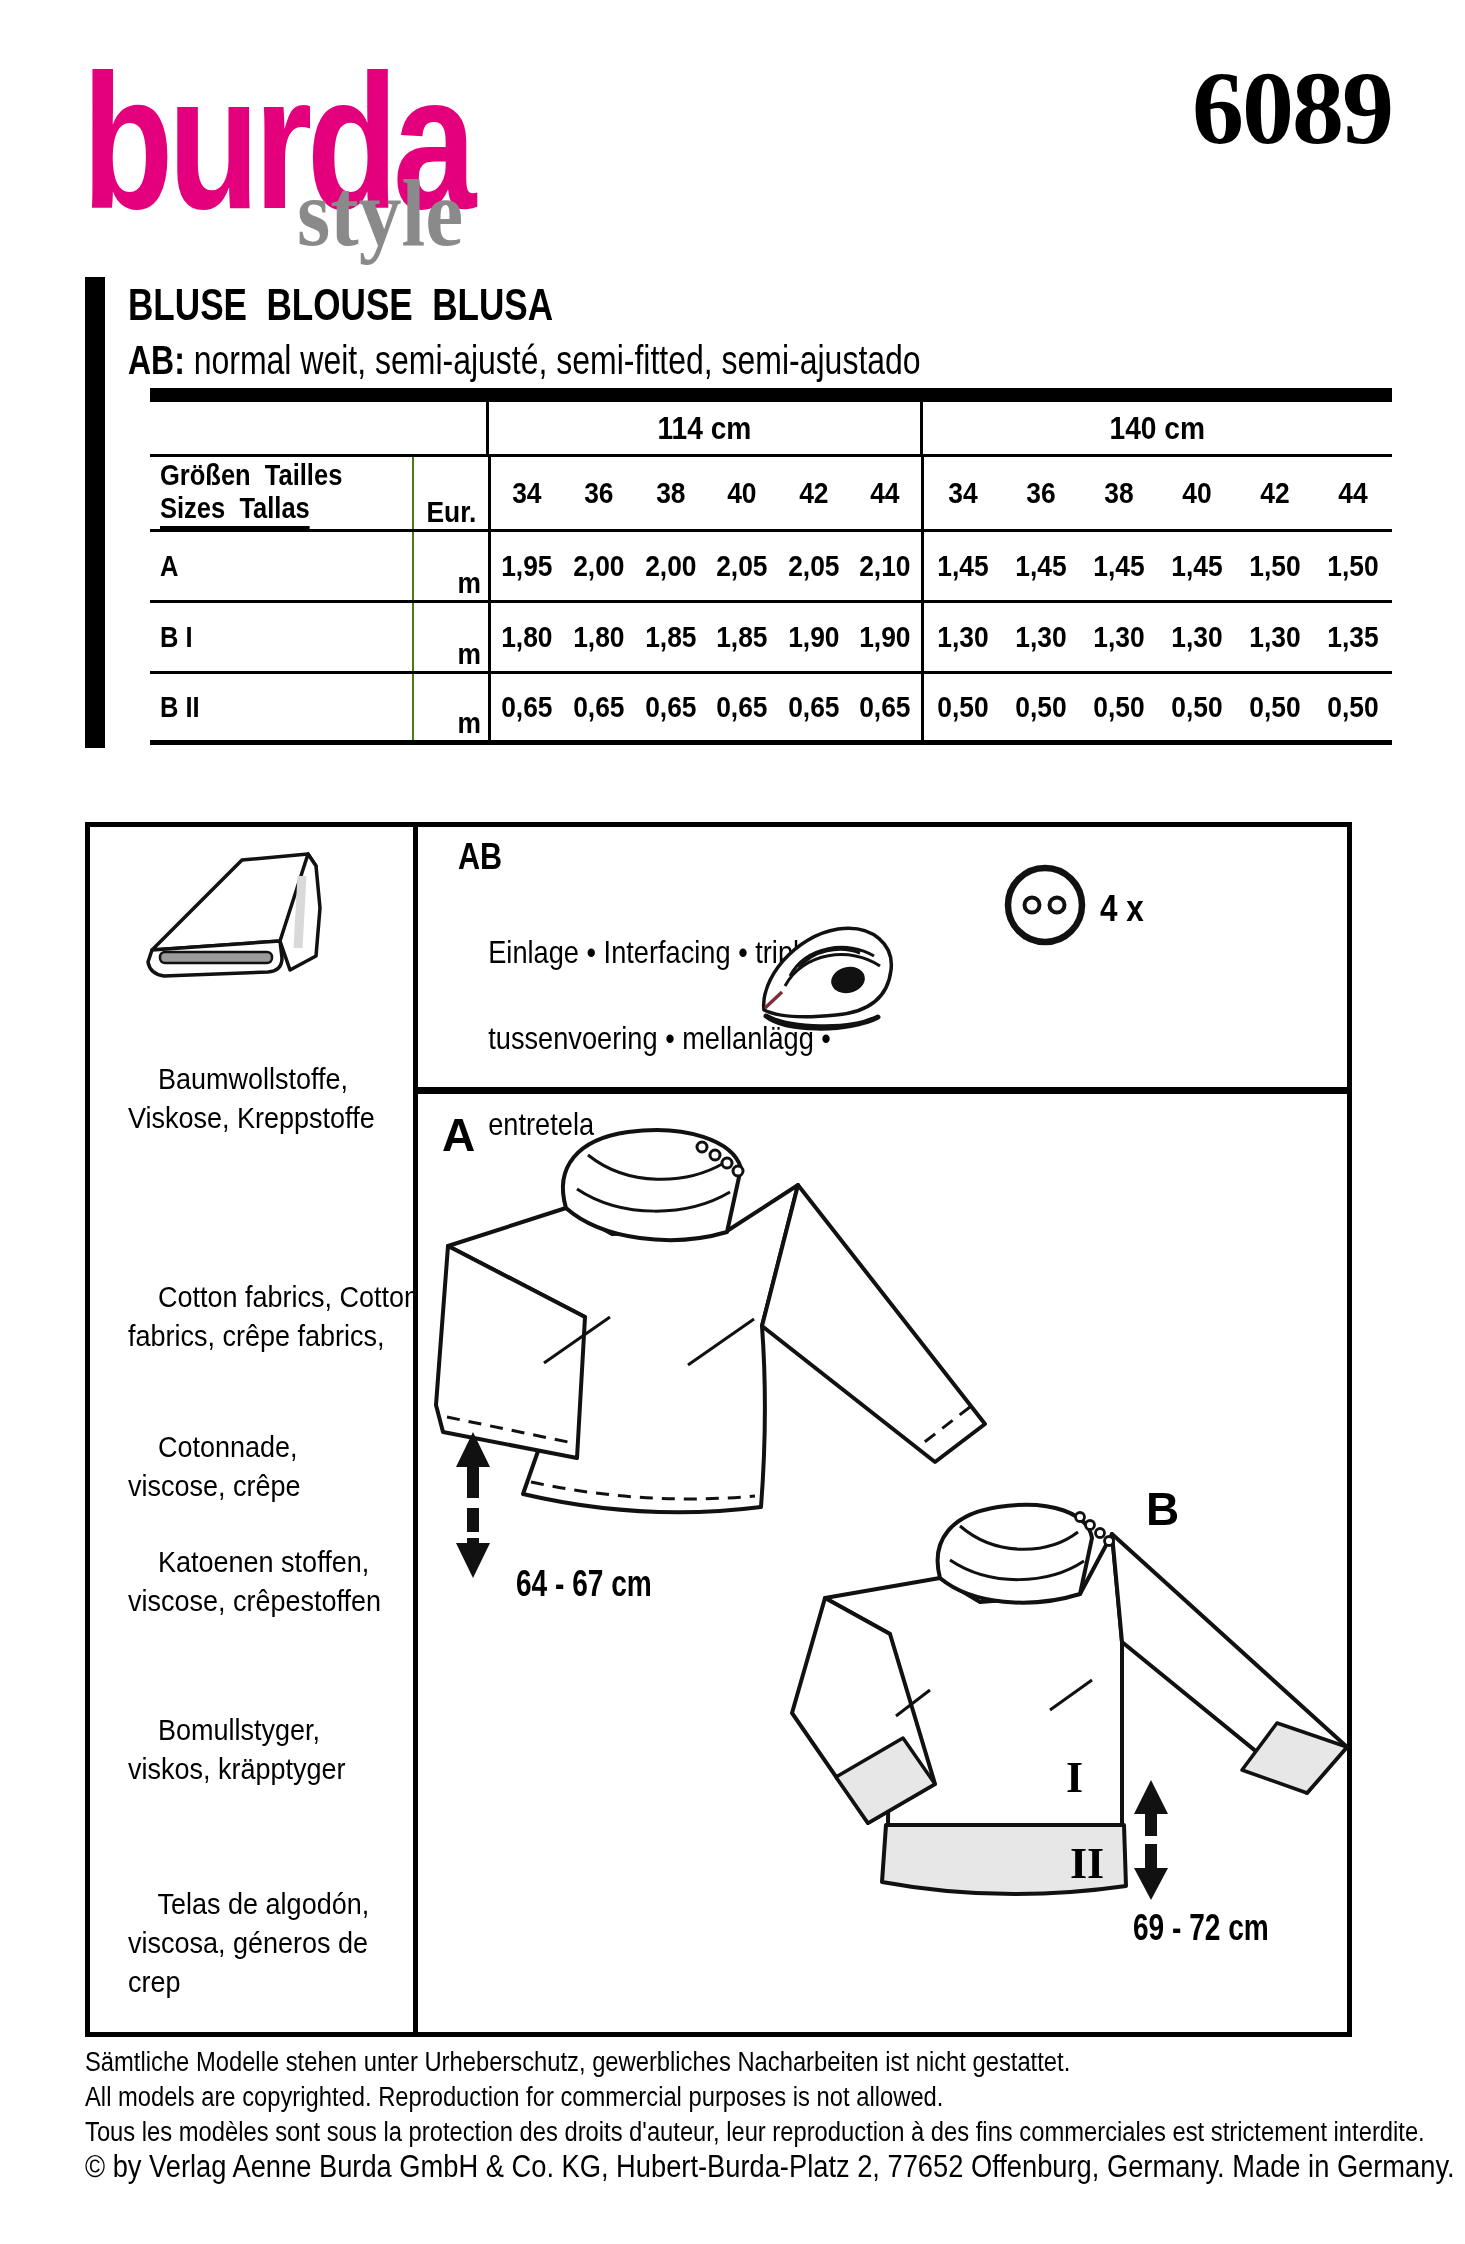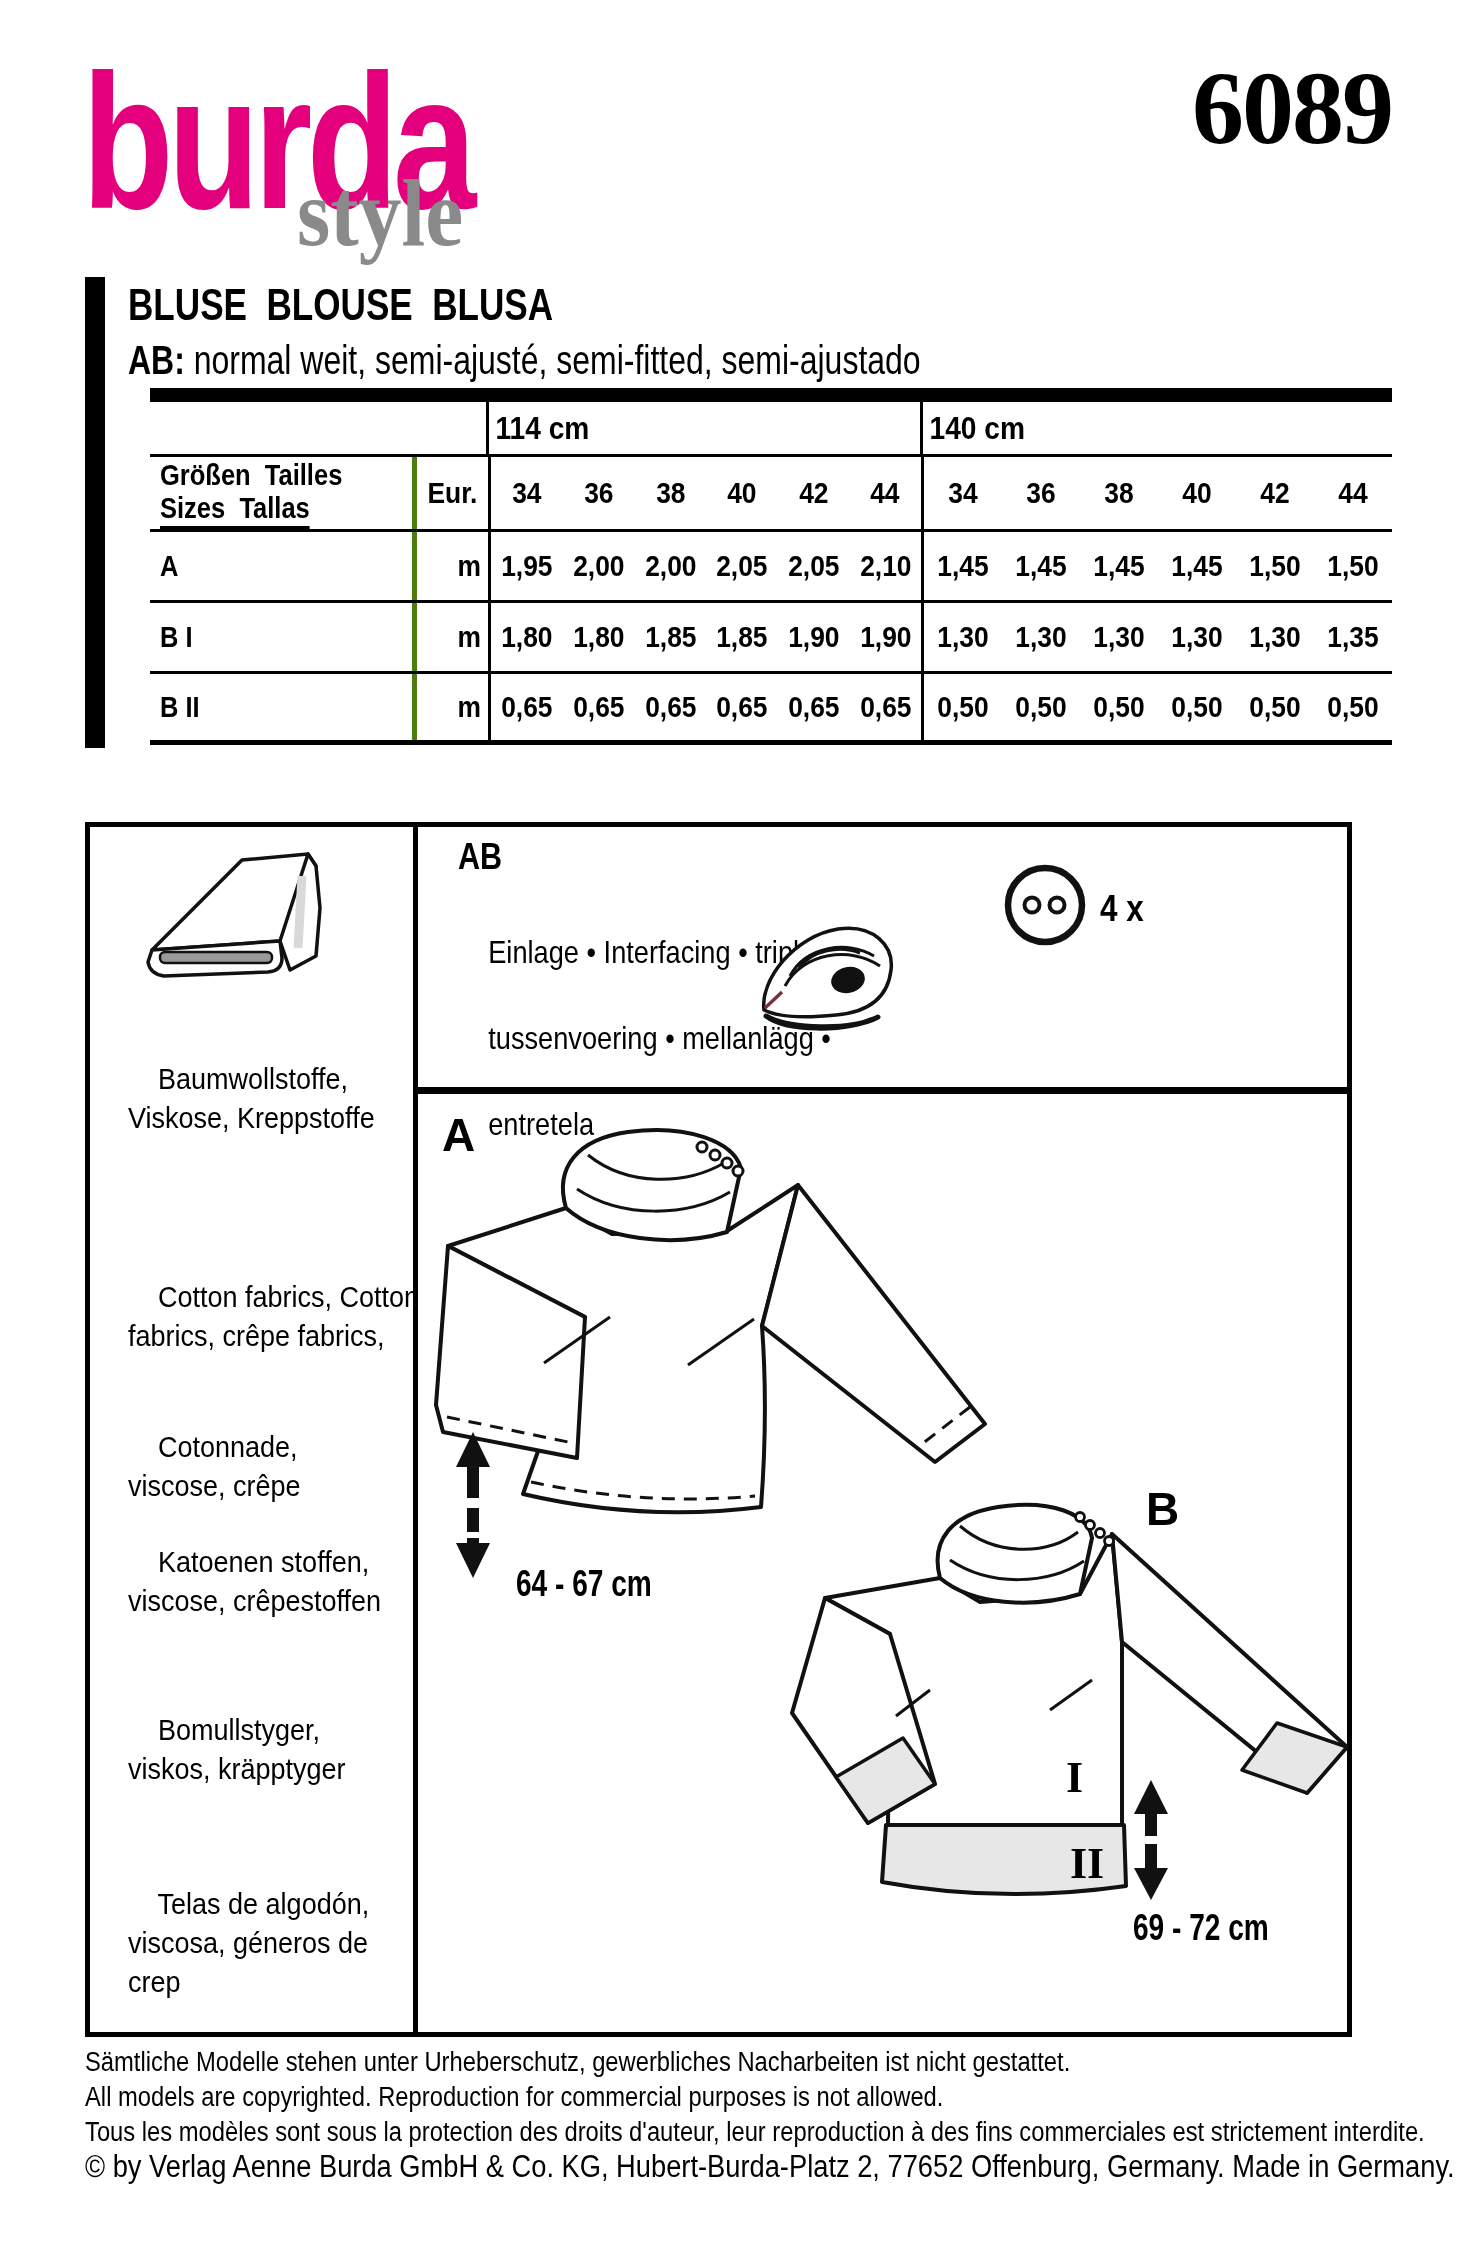--- a/index.html
+++ b/index.html
@@ -23,28 +23,28 @@
   .t-sub{font-size:41px;line-height:1;}
 
   
   .ytable{left:150px;top:388px;width:1242px;}
   .ybar{height:14px;background:#000;}
   .ybot{height:5px;background:#000;}
   .trow{display:flex;border-bottom:3px solid #000;align-items:stretch;}
   .trow.last{border-bottom:none;}
   .cell{display:flex;align-items:center;box-sizing:border-box;font-weight:bold;font-size:30px;}
   .lab{width:263px;padding-left:10px;}
-  .eur{width:76px;border-left:5px solid #4d7c0f;justify-content:center;}
+  .eur{width:76px;border-left:2px solid #4d7c0f;justify-content:center;align-items:flex-end;}
   .eur.m{justify-content:flex-end;padding-right:6px;}
   .g114{width:434px;border-left:3px solid #000;}
   .g140{width:472px;border-left:3px solid #000;}
   .six{display:flex;width:100%;}
   .six>span{flex:1;text-align:center;}
   .hspace{width:336px;}
-  .hcm{font-size:32px;}
+  .hcm{justify-content:center;font-size:32px;}
   .u3{border-bottom:3px solid #000;padding-bottom:2px;}
 
   
   .mainbox{left:85px;top:822px;width:1267px;height:1215px;border:5px solid #000;box-sizing:border-box;}
   .vdivider{left:413px;top:827px;width:5px;height:1205px;background:#000;}
   .abborder{left:418px;top:1087px;width:929px;height:7px;background:#000;}
   .leftbar{left:85px;top:277px;width:20px;height:471px;background:#000;}
 
   .fabtxt{font-size:30px;line-height:39px;transform:scaleX(.9);transform-origin:0 0;white-space:pre;}
   .notxt{font-size:32px;line-height:43px;transform:scaleX(.85);transform-origin:0 0;white-space:pre;}

